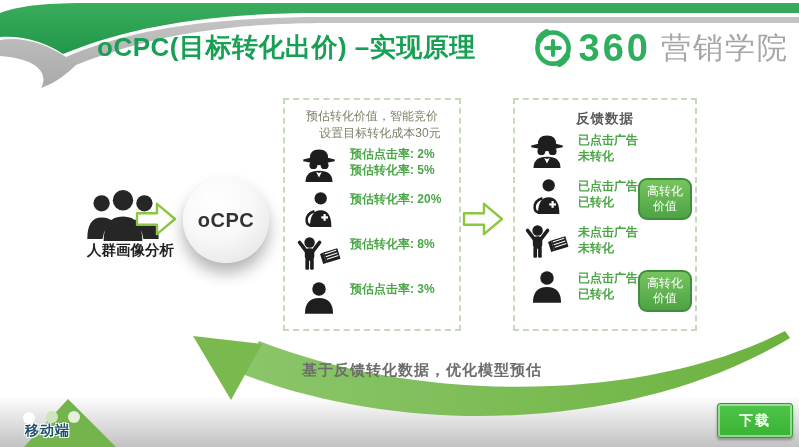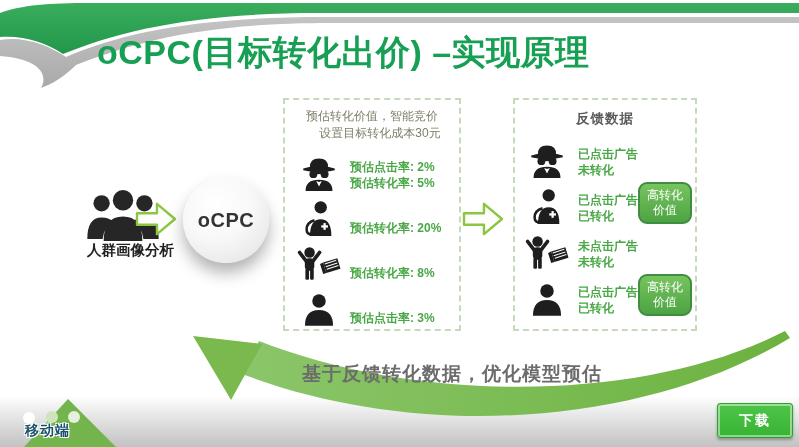--- a/index.html
+++ b/index.html
@@ -2,21 +2,21 @@
 <html><head>
 <meta charset="utf-8">
 <style>
   html,body{margin:0;padding:0;background:#888;}
   #slide{position:relative;width:799px;height:447px;background:#ffffff;overflow:hidden;
          font-family:"Liberation Sans","DejaVu Sans",sans-serif;}
 
   
   .header-svg{position:absolute;left:0;top:0;z-index:1;}
   .slide-title{position:absolute;left:97px;top:30px;z-index:3;
-    font-size:34px;font-weight:bold;color:#17a054;letter-spacing:0.5px;white-space:nowrap;}
+    font-size:26px;font-weight:bold;color:#17a054;letter-spacing:0.5px;white-space:nowrap;}
   .logo{position:absolute;top:26px;right:10px;z-index:3;display:flex;align-items:center;}
   .logo-brand{font-size:38px;font-weight:bold;color:#2fae5e;letter-spacing:3px;margin-left:4px;}
   .logo-suffix{font-size:30px;color:#a6a6a6;margin-left:10px;letter-spacing:2px;}
 
   
   .audience-icon{position:absolute;left:86px;top:188px;z-index:3;}
   .audience-label{position:absolute;left:58px;top:241px;width:145px;z-index:3;
     text-align:center;font-size:14.5px;font-weight:bold;color:#222;}
   .flow-arrow{position:absolute;z-index:3;}
   #arrow1{left:135px;top:200px;}
@@ -31,34 +31,34 @@
   
   .dash-box{position:absolute;top:98px;height:233px;z-index:3;
     border:2px dashed #c6dabb;background:rgba(255,255,255,.6);box-sizing:border-box;}
   #mid-box{left:283px;width:178px;}
   #fb-box{left:513px;width:184px;}
   .mid-header{margin-top:8px;text-align:center;color:#7e7e68;font-size:12px;line-height:17px;}
   .mid-header .l2{padding-left:16px;}
   .fb-header{margin-top:10px;text-align:center;color:#5a5a5a;font-size:13.5px;
     font-weight:bold;letter-spacing:1px;}
   .rows{margin-top:4px;}
-  .row{display:flex;align-items:flex-end;height:45px;padding-left:12px;}
+  .row{display:flex;align-items:flex-start;height:45px;padding-left:12px;}
   .row .icon-slot{width:44px;flex:none;margin-right:9px;display:flex;justify-content:center;align-items:center;}
   .row .txt{font-size:12px;font-weight:bold;color:#49a746;line-height:16px;white-space:nowrap;}
   #fb-box .row{height:46px;padding-left:10px;}
   .badge{margin-left:auto;margin-right:7px;flex:none;width:46px;
     background:linear-gradient(#77c45f,#4da343);border:2px solid #3e8e3e;border-radius:9px;
     color:#fff;font-size:12px;font-weight:normal;text-align:center;line-height:15px;padding:4px 2px;}
 
   
   .footer{position:absolute;left:0;bottom:0;width:799px;height:50px;z-index:1;
     background:linear-gradient(#fdfdfd,#c2c2c2);}
   .bigarrow-svg{position:absolute;left:0;top:0;z-index:2;pointer-events:none;}
   .feedback-caption{position:absolute;left:302px;top:361px;z-index:3;
-    font-size:19px;font-weight:bold;color:#6c6c6c;letter-spacing:1px;white-space:nowrap;}
+    font-size:15px;font-weight:bold;color:#6c6c6c;letter-spacing:1px;white-space:nowrap;}
 
   .wm-triangle{position:absolute;left:20px;top:398px;z-index:4;}
   .wm-dot{position:absolute;width:12px;height:12px;border-radius:50%;z-index:5;}
   #dot1{left:23px;top:412px;background:#ffffff;}
   #dot2{left:46px;top:411px;background:#cfe4bd;}
   #dot3{left:68px;top:411px;background:#e6f0dc;}
   .wm-label{position:absolute;left:25px;top:422px;z-index:5;
     font-size:14px;font-weight:bold;color:#1b516b;letter-spacing:1px;
     text-shadow:-1px -1px 0 #fff,1px -1px 0 #fff,-1px 1px 0 #fff,1px 1px 0 #fff;}
 
@@ -138,20 +138,30 @@
       <linearGradient id="gGray" x1="0" y1="0" x2="0" y2="1">
         <stop offset="0" stop-color="#c4c4c4"></stop>
           <stop offset="1" stop-color="#a9a9a9"></stop>
       </linearGradient>
     </defs>
     <path d="M0,40 C24,36 48,45 66,57 C124,32 200,17 325,17 L799,17 L799,23 L330,23 C212,23 142,39 76,65 C64,77 52,84 41,88 C50,72 34,58 0,56 Z" fill="url(#gGray)"></path>
     <path d="M0,13 C22,5 48,3 92,3 L799,3 L799,13 L318,13 C196,13 122,30 63,54 C46,42 22,35 0,37 Z" fill="url(#gGreen)"></path>
   </svg>
 
   <div class="slide-title">oCPC(目标转化出价) –实现原理</div>
+  <div class="logo">
+    <svg width="44" height="44" viewBox="0 0 48 48">
+      <circle cx="24" cy="24" r="17" fill="none" stroke="#2fae5e" stroke-width="5"></circle>
+      <path d="M24 16.5 V31.5 M16.5 24 H31.5" stroke="#2fae5e" stroke-width="4.5" stroke-linecap="round" fill="none"></path>
+      <path d="M9 15 A19 19 0 0 1 17 7" stroke="#2fae5e" stroke-width="7" fill="none" stroke-linecap="round"></path>
+      <path d="M39 33 A19 19 0 0 1 31 41" stroke="#2fae5e" stroke-width="7" fill="none" stroke-linecap="round"></path>
+    </svg>
+    <span class="logo-brand">360</span>
+    <span class="logo-suffix">营销学院</span>
+  </div>
 
   <div class="footer"></div>
 
   <svg class="bigarrow-svg" width="799" height="447" viewBox="0 0 799 447">
     <defs>
       <linearGradient id="gBig" x1="0" y1="0" x2="1" y2="0">
         <stop offset="0" stop-color="#8bc66a"></stop>
           <stop offset="1" stop-color="#6cb23f"></stop>
       </linearGradient>
     </defs>

